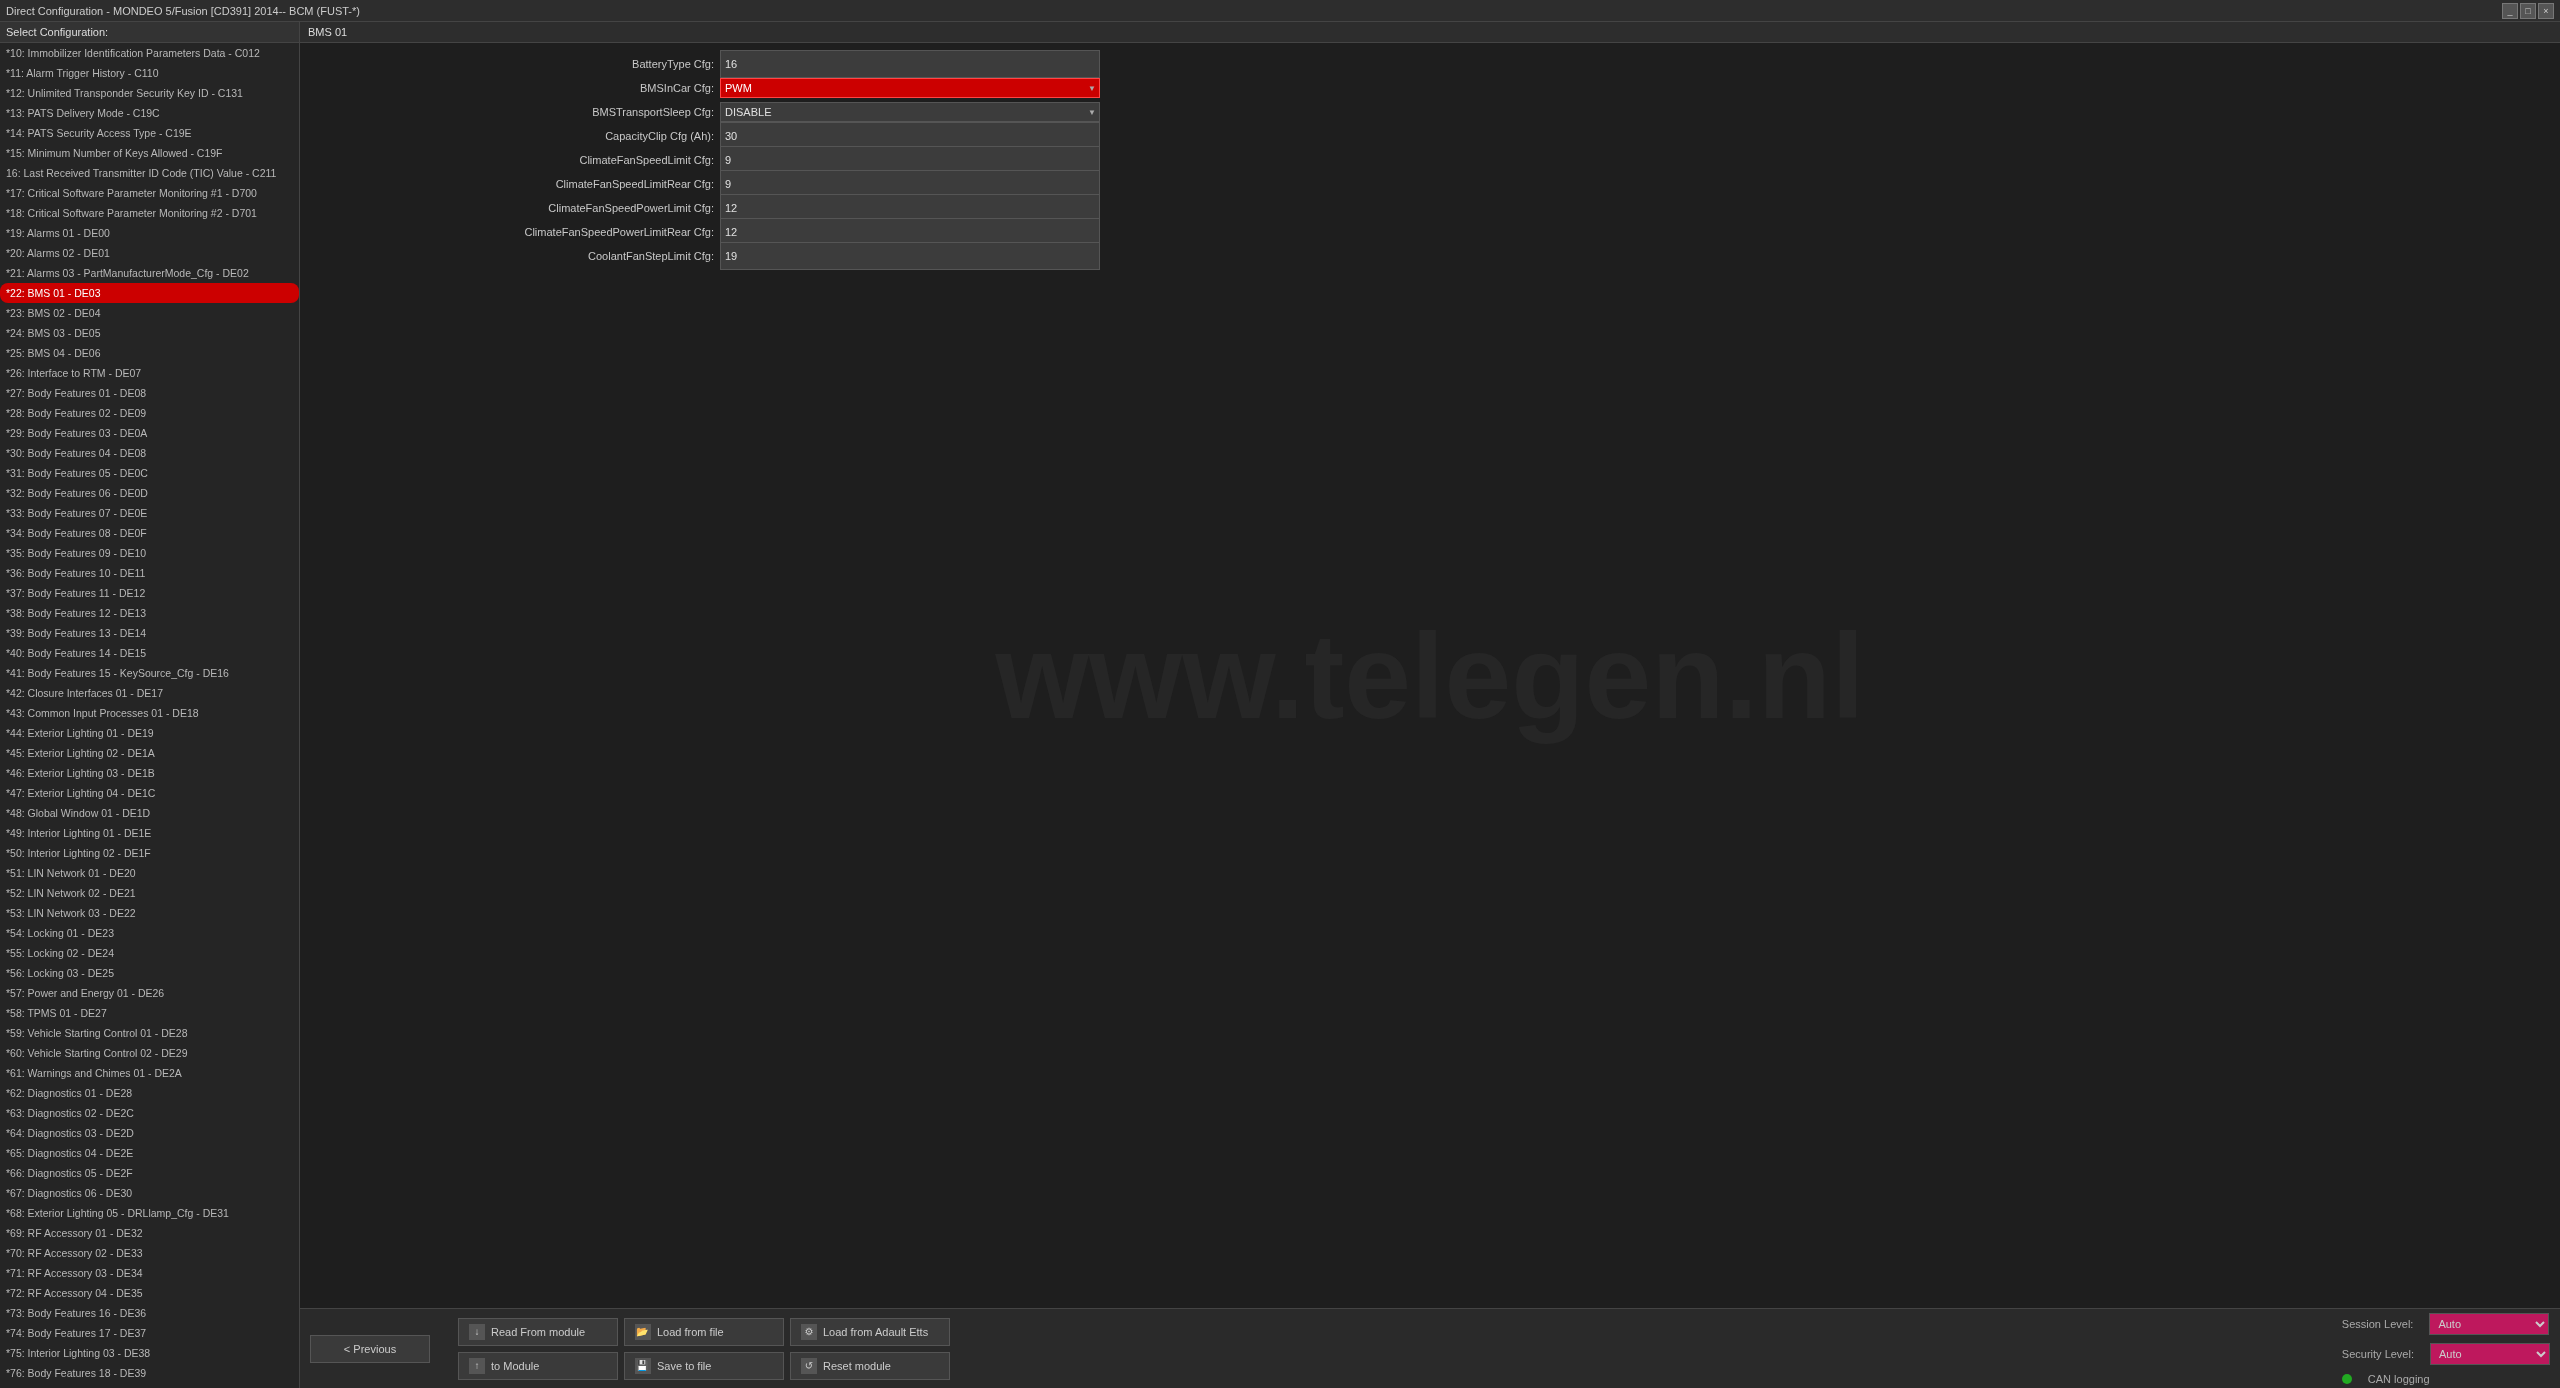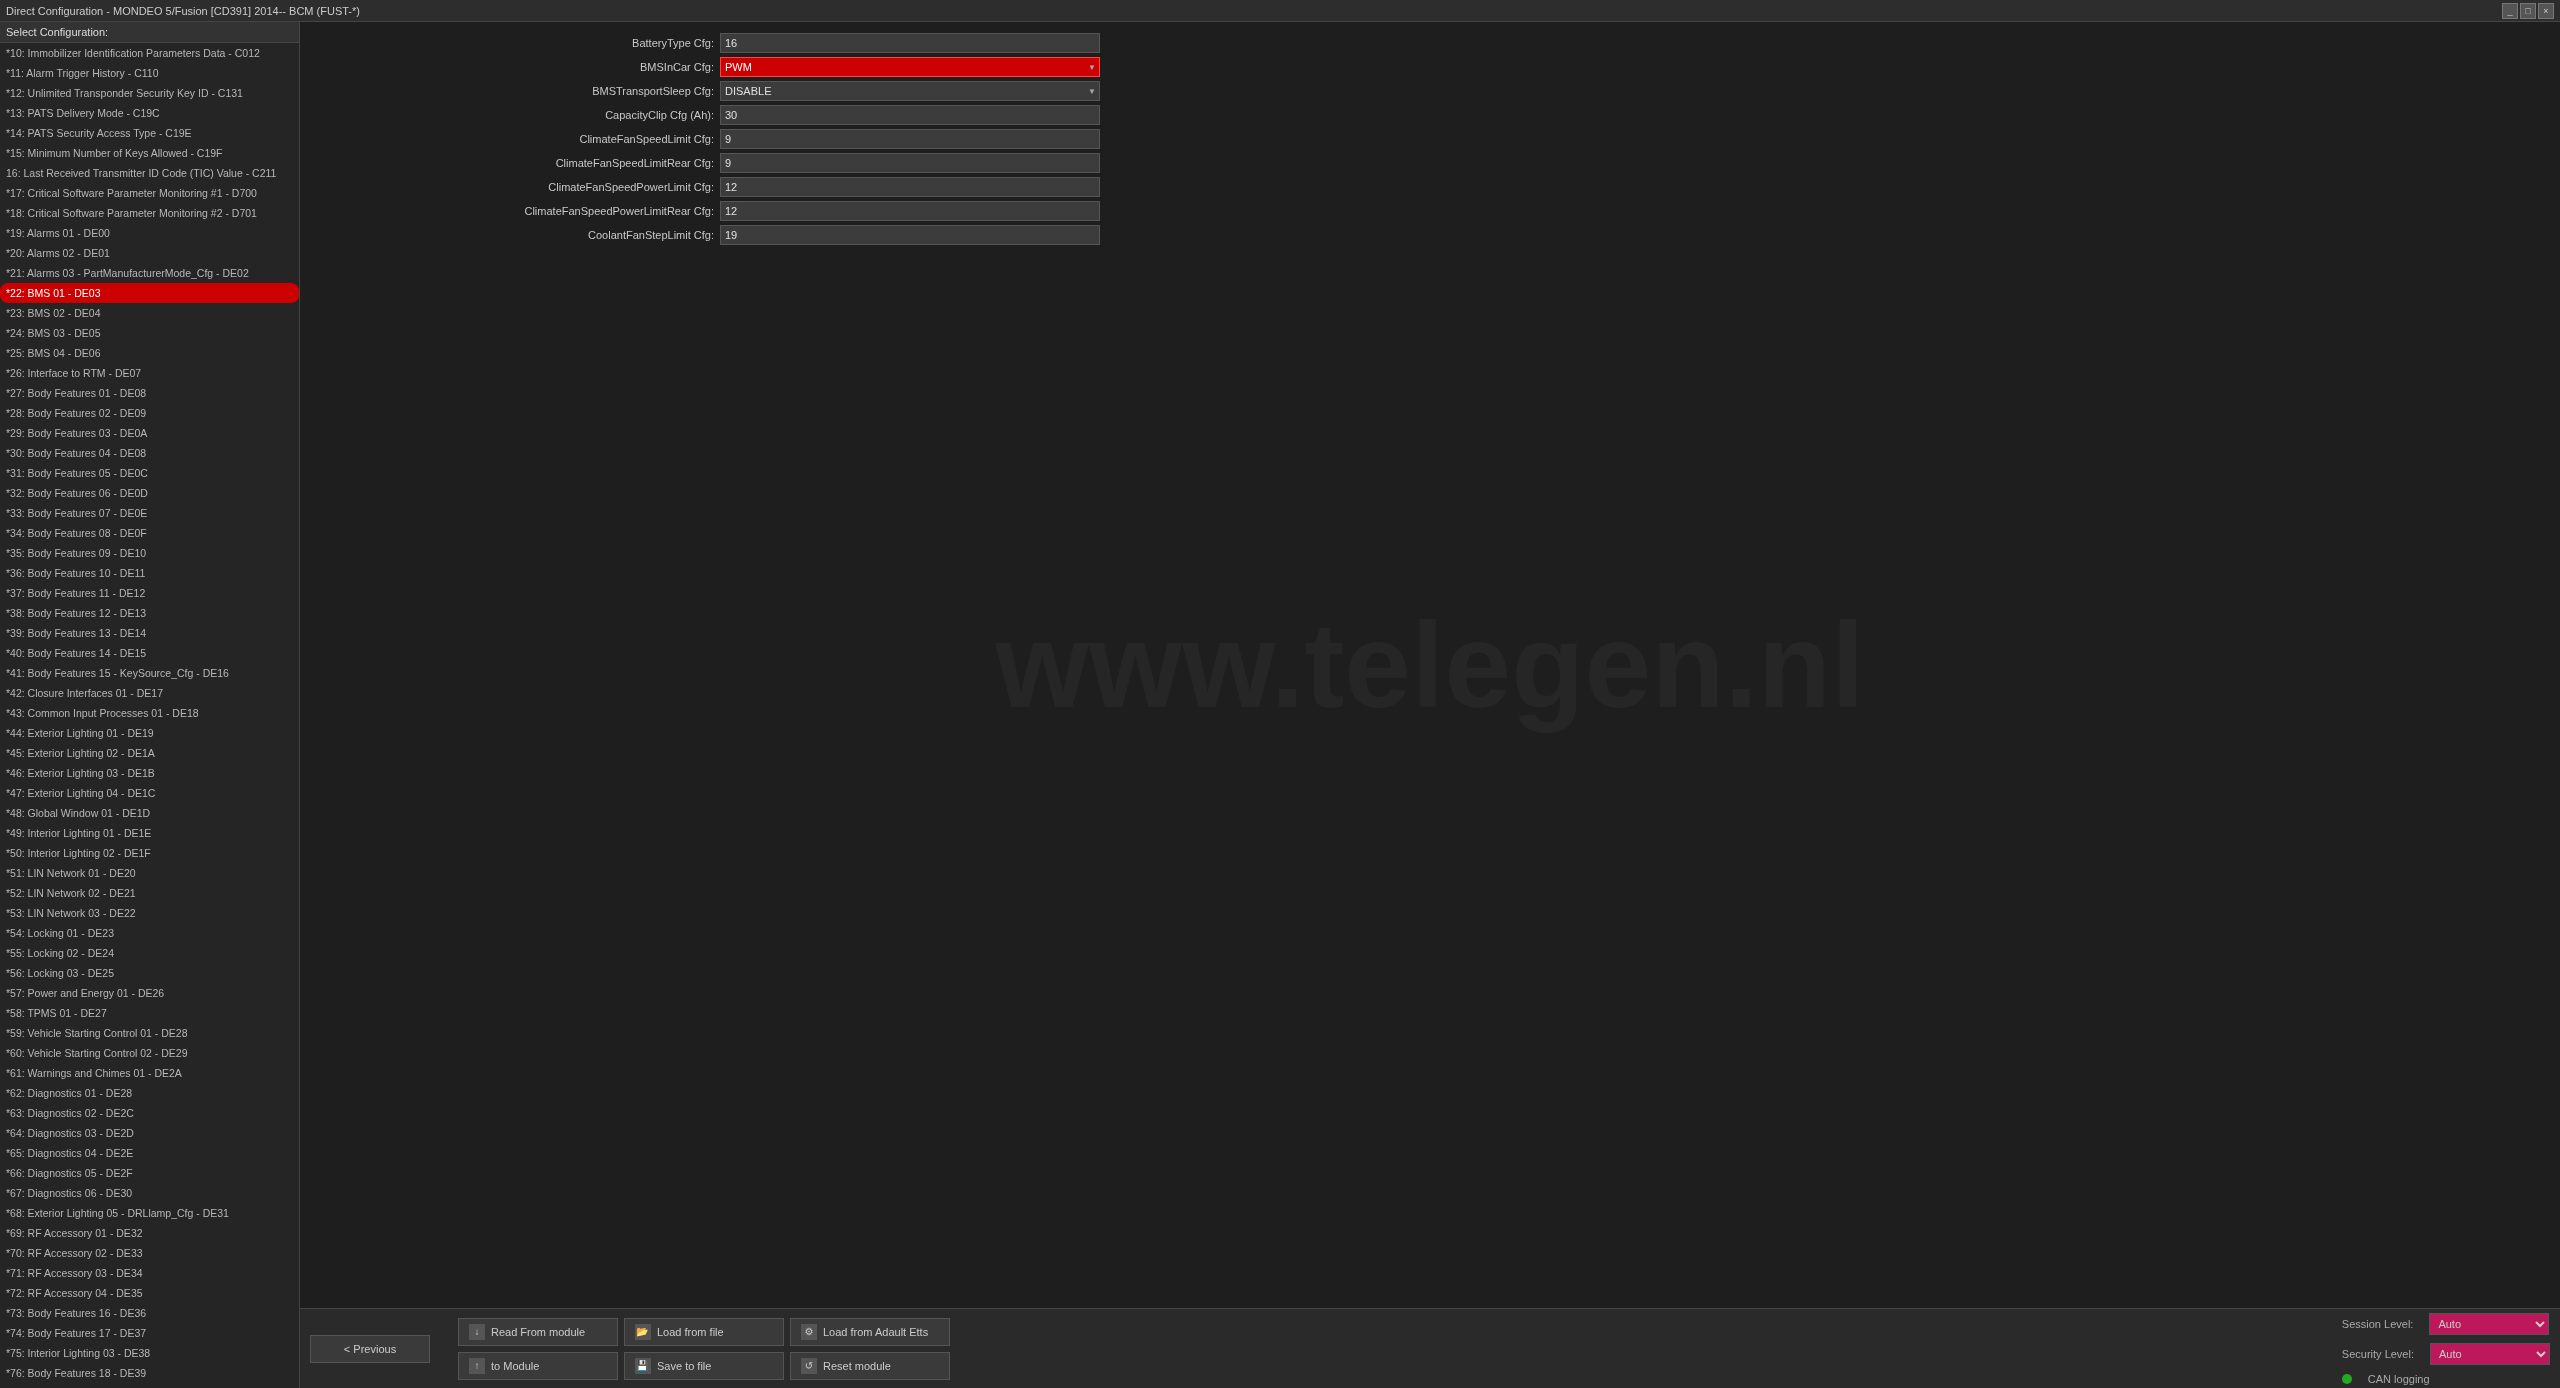--- a/index.html
+++ b/index.html
@@ -152,21 +152,21 @@
       flex: 1;
       display: flex;
       align-items: center;
     }
     .config-input {
       background: #3c3c3c;
       border: 1px solid #555;
       color: #e0e0e0;
       font-size: 11px;
       padding: 2px 4px;
-      height: 20px;
+      height: 28px;
       width: 380px;
     }
     .config-select {
       background: #3c3c3c;
       border: 1px solid #555;
       color: #e0e0e0;
       font-size: 11px;
       padding: 2px 4px;
       height: 20px;
       width: 380px;
@@ -369,20 +369,21 @@
         <div class="sidebar-item">*72: RF Accessory 04 - DE35</div>
         <div class="sidebar-item">*73: Body Features 16 - DE36</div>
         <div class="sidebar-item">*74: Body Features 17 - DE37</div>
         <div class="sidebar-item">*75: Interior Lighting 03 - DE38</div>
         <div class="sidebar-item">*76: Body Features 18 - DE39</div>
         <div class="sidebar-item">*77: Body Features 19 - DE3A</div>
       </div>
   </div>
 
   <div class="content-area">
+    <div class="content-header">BMS 01</div>
     <div class="content-main">
       <div class="watermark">www.telegen.nl</div>
       <div class="config-grid" id="config-grid">
 
       <div class="config-row">
             <div class="config-label">BatteryType Cfg:</div>
             <div class="config-value">
               <input type="text" class="config-input" value="16" style="">
             </div>
           </div>

